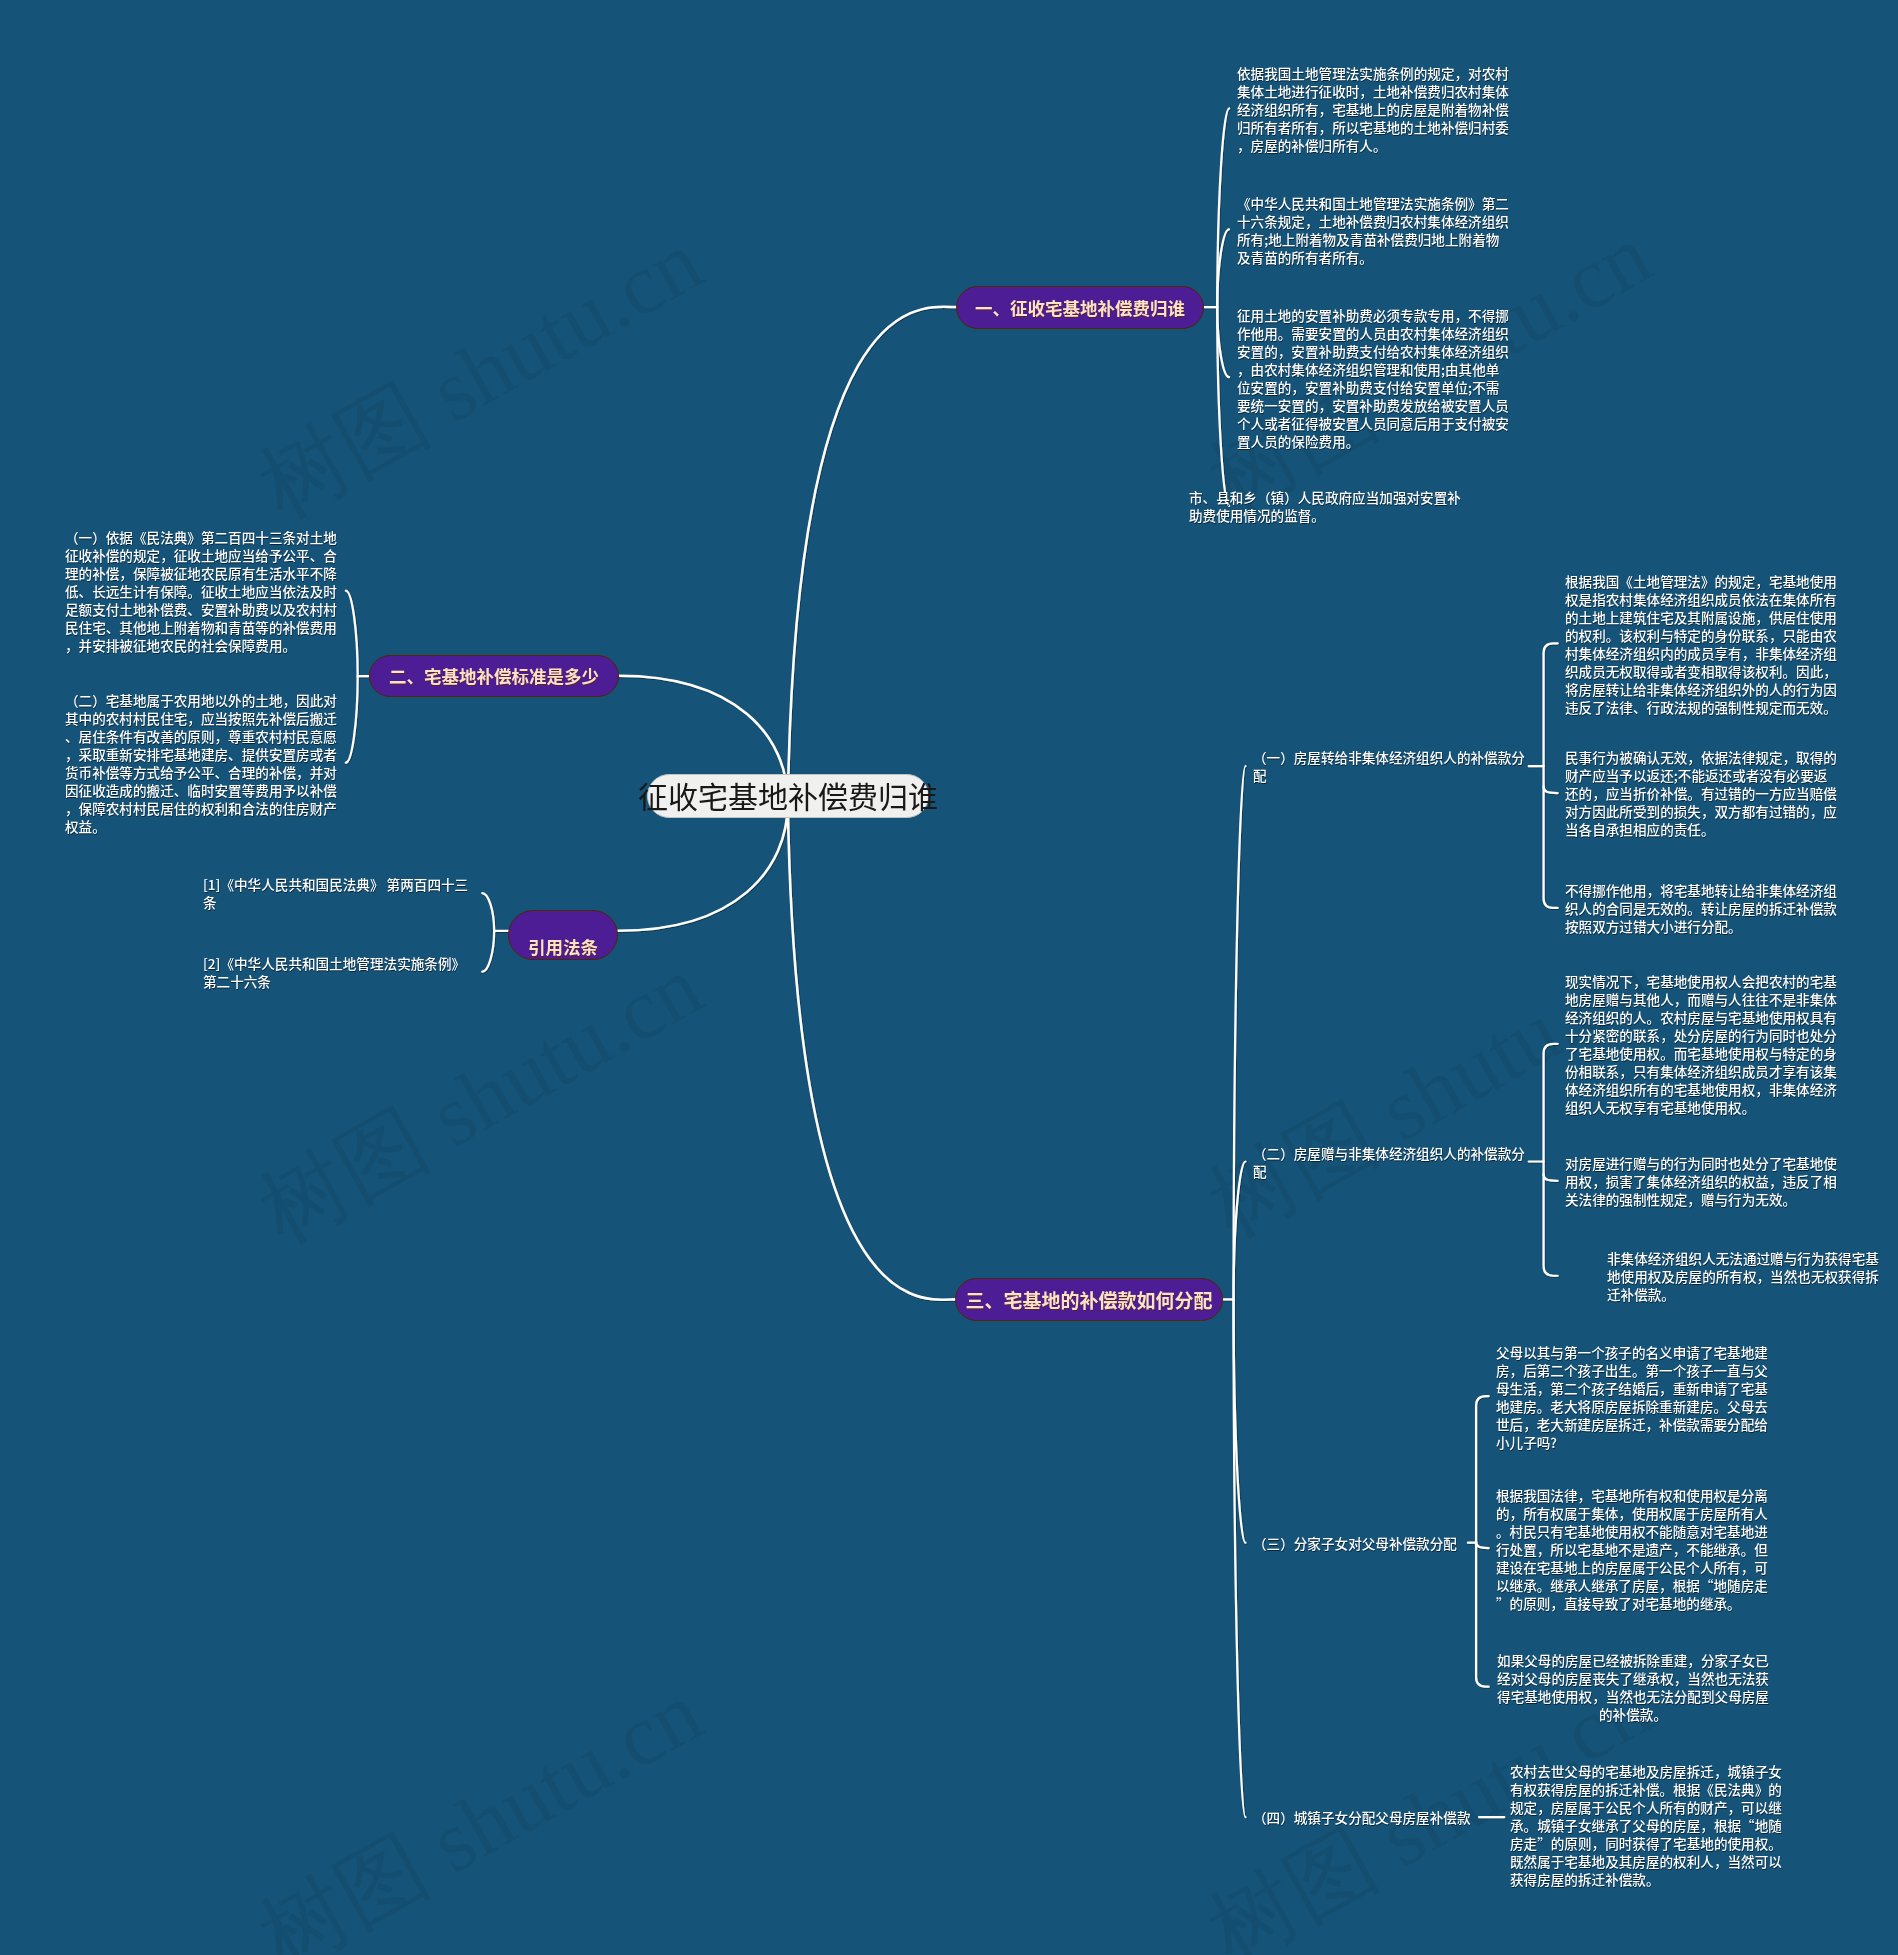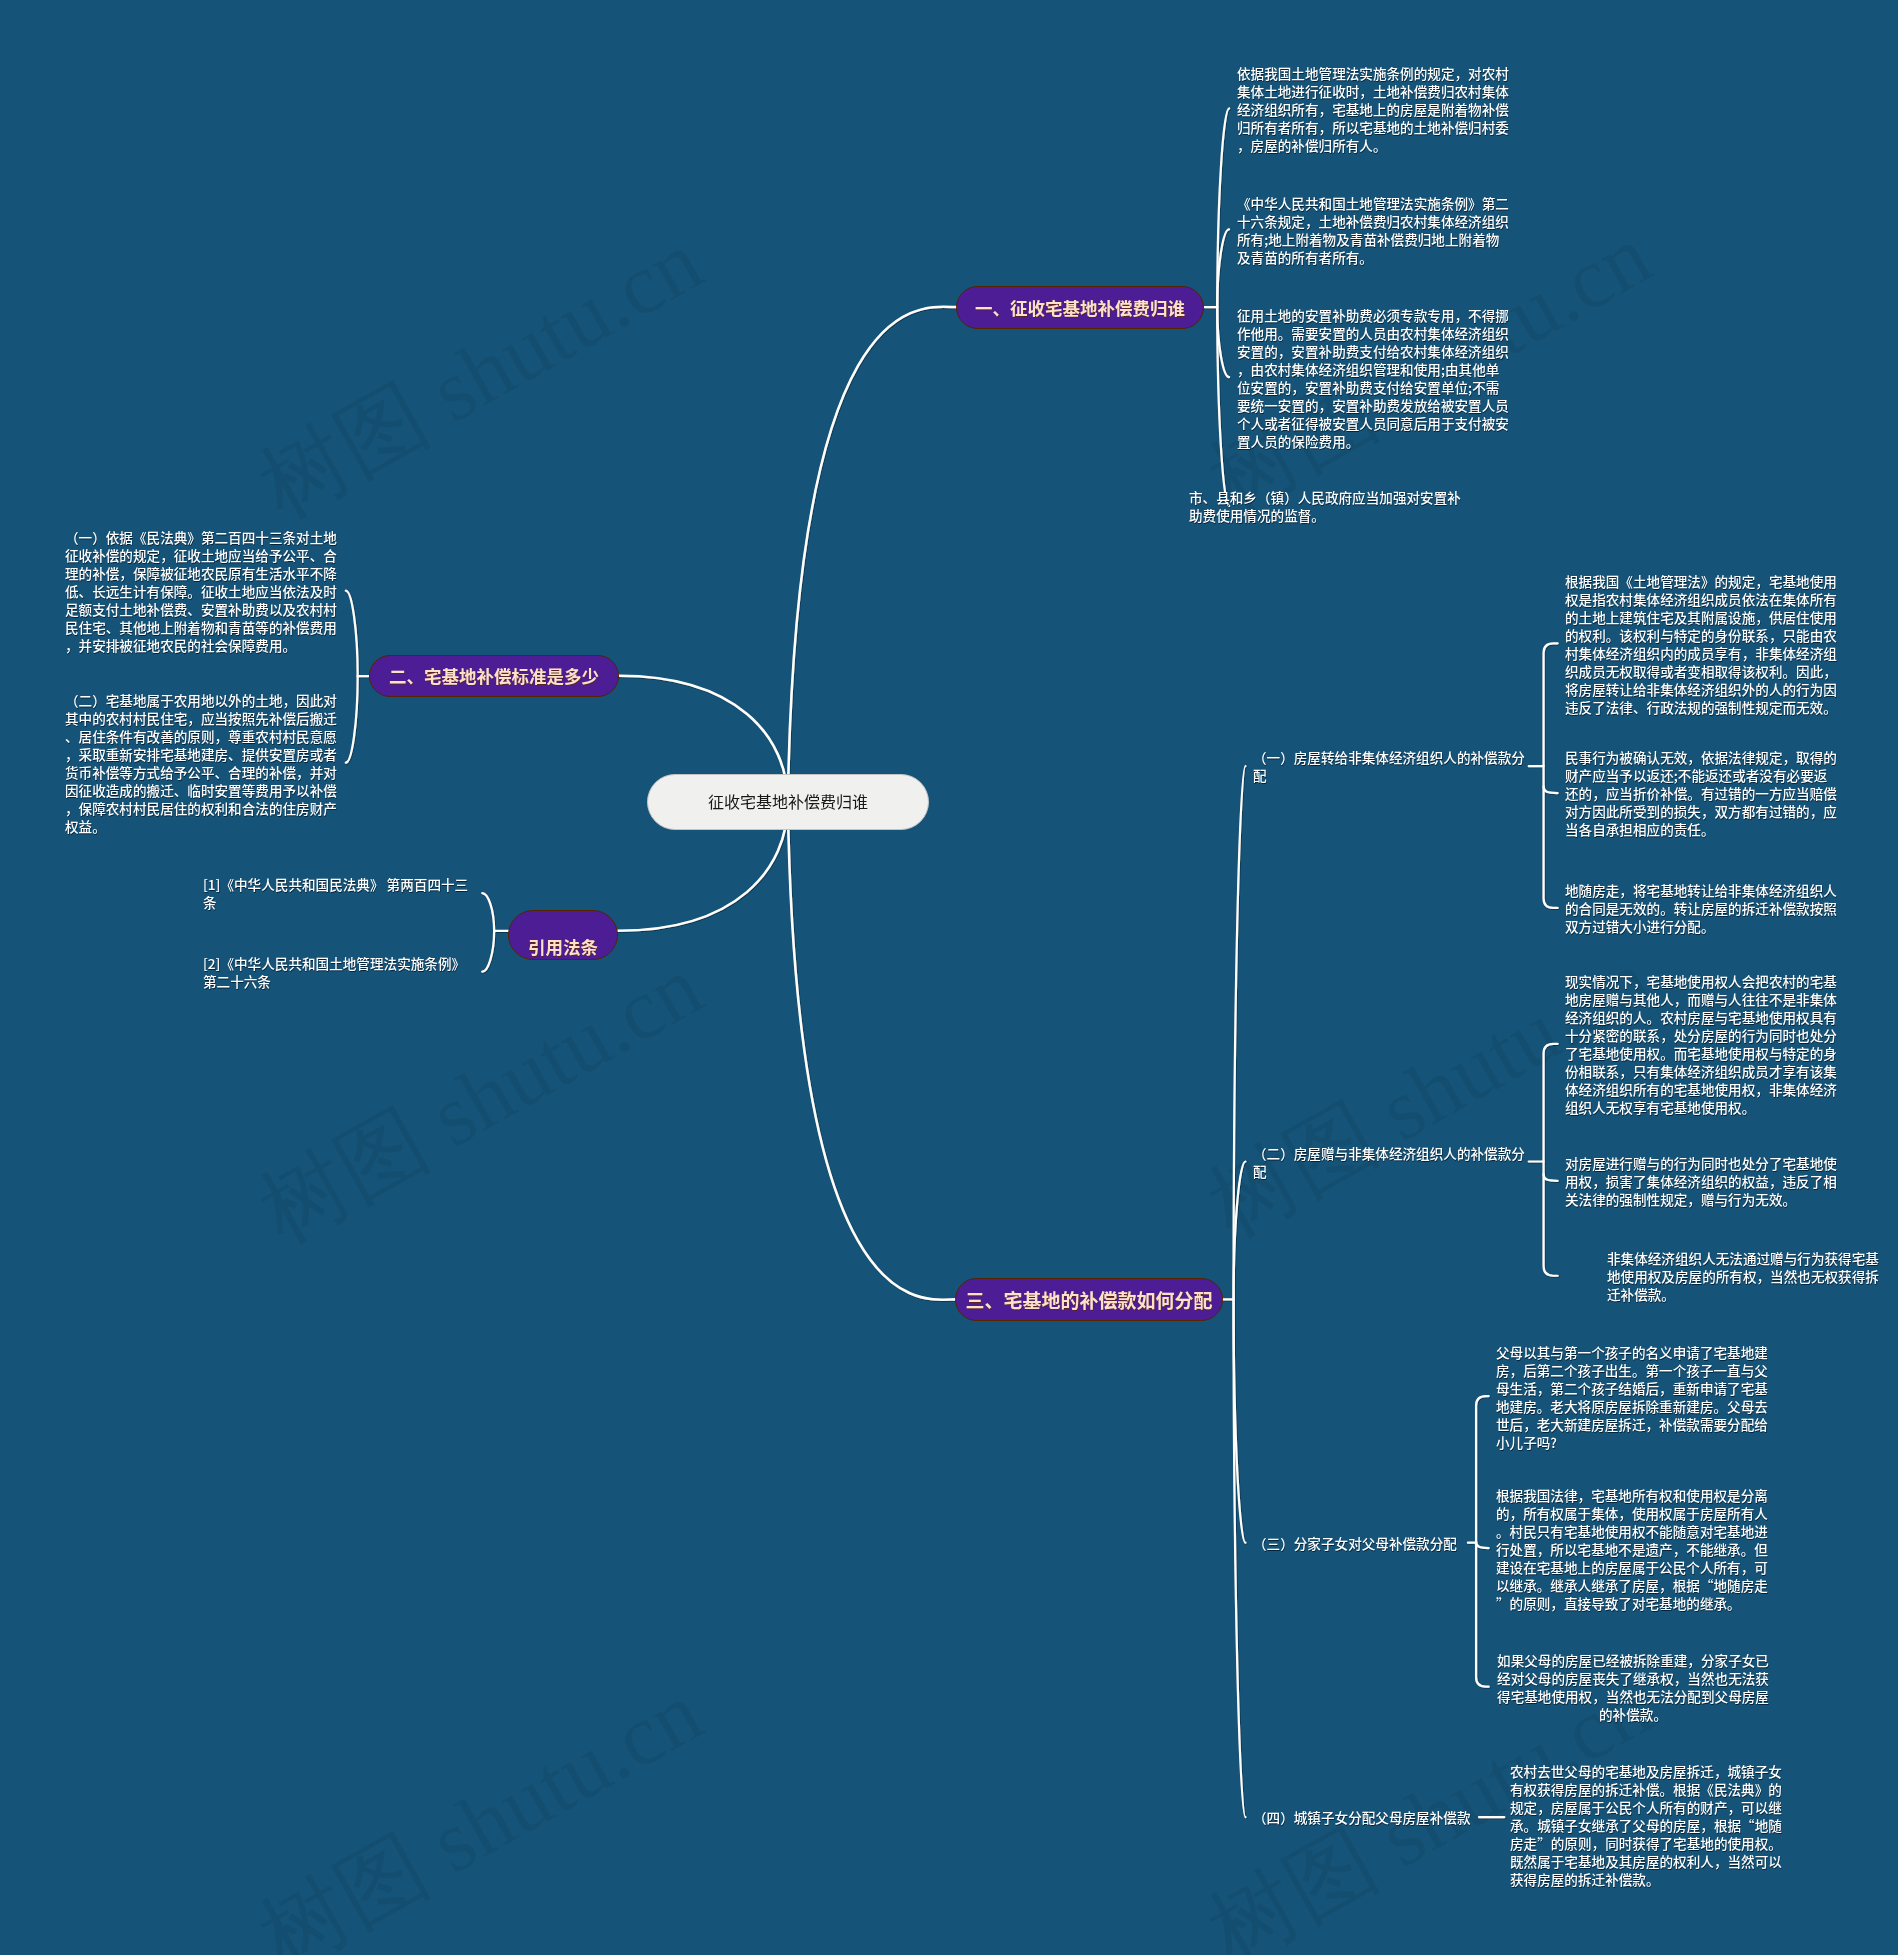--- a/index.html
+++ b/index.html
@@ -71,21 +71,21 @@
 <path d="M 2081.00,1060.25 C 2081.00,1067.75 2086.00,1069.25 2100.00,1069.25" fill="none" stroke="#ffffff" stroke-width="3.00" stroke-linecap="round" stroke-linejoin="round"></path>
 <path d="M 2061.0,1566.1 L 2081.0,1566.1" fill="none" stroke="#ffffff" stroke-width="3.00" stroke-linecap="round" stroke-linejoin="round"></path>
 <path d="M 2100.00,1407.40 L 2094.00,1407.40 Q 2081.00,1407.40 2081.00,1420.40 L 2081.00,1707.15 Q 2081.00,1720.15 2094.00,1720.15 L 2100.00,1720.15" fill="none" stroke="#ffffff" stroke-width="3.00" stroke-linecap="round" stroke-linejoin="round"></path>
 <path d="M 2081.00,1583.15 C 2081.00,1590.65 2086.00,1592.15 2100.00,1592.15" fill="none" stroke="#ffffff" stroke-width="3.00" stroke-linecap="round" stroke-linejoin="round"></path>
 <path d="M 1979.0,2080.1 L 1990.0,2080.1" fill="none" stroke="#ffffff" stroke-width="3.00" stroke-linecap="round" stroke-linejoin="round"></path>
 <path d="M 2007.00,1882.30 L 2003.00,1882.30 Q 1990.00,1882.30 1990.00,1895.30 L 1990.00,2261.20 Q 1990.00,2274.20 2003.00,2274.20 L 2007.00,2274.20" fill="none" stroke="#ffffff" stroke-width="3.00" stroke-linecap="round" stroke-linejoin="round"></path>
 <path d="M 1990.00,2078.35 C 1990.00,2085.85 1995.00,2087.35 2007.00,2087.35" fill="none" stroke="#ffffff" stroke-width="3.00" stroke-linecap="round" stroke-linejoin="round"></path>
 <path d="M 1994.0,2450.1 L 2028.0,2450.1" fill="none" stroke="#ffffff" stroke-width="3.00" stroke-linecap="round" stroke-linejoin="round"></path>
 </g>
 </svg>
-<div class="node pill pill-root" style="left:647px;top:774px;width:282px;height:56px;font-size:16px;">
+<div class="node pill pill-root" style="left:647px;top:774px;width:282px;height:44px;font-size:30px;">
       <span>征收宅基地补偿费归谁</span>
     </div>
 <div class="node pill pill-orange" style="left:956px;top:286px;width:248px;height:43px;font-size:17.5px;">
       <span>一、征收宅基地补偿费归谁</span>
     </div>
 <div class="node pill pill-orange" style="left:369px;top:655px;width:250px;height:42px;font-size:17.5px;">
       <span>二、宅基地补偿标准是多少</span>
     </div>
 <div class="node pill pill-orange" style="left:508px;top:910px;width:110px;height:50px;font-size:17.5px;align-items:flex-end;">
       <span>引用法条</span>
@@ -97,21 +97,21 @@
 <div class="leaf" style="left:1237px;top:194px;width:274px;">《中华人民共和国土地管理法实施条例》第二十六条规定，土地补偿费归农村集体经济组织所有;地上附着物及青苗补偿费归地上附着物及青苗的所有者所有。</div>
 <div class="leaf" style="left:1237px;top:306px;width:274px;">征用土地的安置补助费必须专款专用，不得挪作他用。需要安置的人员由农村集体经济组织安置的，安置补助费支付给农村集体经济组织，由农村集体经济组织管理和使用;由其他单位安置的，安置补助费支付给安置单位;不需要统一安置的，安置补助费发放给被安置人员个人或者征得被安置人员同意后用于支付被安置人员的保险费用。</div>
 <div class="leaf" style="left:1189px;top:488px;width:274px;">市、县和乡（镇）人民政府应当加强对安置补助费使用情况的监督。</div>
 <div class="leaf" style="left:65px;top:528px;width:273px;">（一）依据《民法典》第二百四十三条对土地征收补偿的规定，征收土地应当给予公平、合理的补偿，保障被征地农民原有生活水平不降低、长远生计有保障。征收土地应当依法及时足额支付土地补偿费、安置补助费以及农村村民住宅、其他地上附着物和青苗等的补偿费用，并安排被征地农民的社会保障费用。</div>
 <div class="leaf" style="left:65px;top:691px;width:273px;">（二）宅基地属于农用地以外的土地，因此对其中的农村村民住宅，应当按照先补偿后搬迁、居住条件有改善的原则，尊重农村村民意愿，采取重新安排宅基地建房、提供安置房或者货币补偿等方式给予公平、合理的补偿，并对因征收造成的搬迁、临时安置等费用予以补偿，保障农村村民居住的权利和合法的住房财产权益。</div>
 <div class="leaf" style="left:203px;top:875px;width:271px;">[1]《中华人民共和国民法典》 第两百四十三条</div>
 <div class="leaf" style="left:203px;top:954px;width:271px;">[2]《中华人民共和国土地管理法实施条例》第二十六条</div>
 <div class="sublabel" style="left:1253px;top:748px;width:276px;">（一）房屋转给非集体经济组织人的补偿款分配</div>
 <div class="leaf" style="left:1565px;top:572px;width:274px;">根据我国《土地管理法》的规定，宅基地使用权是指农村集体经济组织成员依法在集体所有的土地上建筑住宅及其附属设施，供居住使用的权利。该权利与特定的身份联系，只能由农村集体经济组织内的成员享有，非集体经济组织成员无权取得或者变相取得该权利。因此，将房屋转让给非集体经济组织外的人的行为因违反了法律、行政法规的强制性规定而无效。</div>
 <div class="leaf" style="left:1565px;top:748px;width:274px;">民事行为被确认无效，依据法律规定，取得的财产应当予以返还;不能返还或者没有必要返还的，应当折价补偿。有过错的一方应当赔偿对方因此所受到的损失，双方都有过错的，应当各自承担相应的责任。</div>
-<div class="leaf" style="left:1565px;top:881px;width:274px;">地随房走，将宅基地转让给非集体经济组织人的合同是无效的。转让房屋的拆迁补偿款按照双方过错大小进行分配。</div>
+<div class="leaf" style="left:1565px;top:881px;width:274px;">不得挪作他用，将宅基地转让给非集体经济组织人的合同是无效的。转让房屋的拆迁补偿款按照双方过错大小进行分配。</div>
 <div class="sublabel" style="left:1253px;top:1144px;width:276px;">（二）房屋赠与非集体经济组织人的补偿款分配</div>
 <div class="leaf" style="left:1565px;top:972px;width:274px;">现实情况下，宅基地使用权人会把农村的宅基地房屋赠与其他人，而赠与人往往不是非集体经济组织的人。农村房屋与宅基地使用权具有十分紧密的联系，处分房屋的行为同时也处分了宅基地使用权。而宅基地使用权与特定的身份相联系，只有集体经济组织成员才享有该集体经济组织所有的宅基地使用权，非集体经济组织人无权享有宅基地使用权。</div>
 <div class="leaf" style="left:1565px;top:1154px;width:274px;">对房屋进行赠与的行为同时也处分了宅基地使用权，损害了集体经济组织的权益，违反了相关法律的强制性规定，赠与行为无效。</div>
 <div class="leaf" style="left:1565px;top:1249px;width:274px;margin-left:42px;">非集体经济组织人无法通过赠与行为获得宅基地使用权及房屋的所有权，当然也无权获得拆迁补偿款。</div>
 <div class="sublabel" style="left:1253px;top:1534px;width:215px;">（三）分家子女对父母补偿款分配</div>
 <div class="leaf" style="left:1496px;top:1343px;width:274px;">父母以其与第一个孩子的名义申请了宅基地建房，后第二个孩子出生。第一个孩子一直与父母生活，第二个孩子结婚后，重新申请了宅基地建房。老大将原房屋拆除重新建房。父母去世后，老大新建房屋拆迁，补偿款需要分配给小儿子吗?</div>
 <div class="leaf" style="left:1496px;top:1486px;width:274px;">根据我国法律，宅基地所有权和使用权是分离的，所有权属于集体，使用权属于房屋所有人。村民只有宅基地使用权不能随意对宅基地进行处置，所以宅基地不是遗产，不能继承。但建设在宅基地上的房屋属于公民个人所有，可以继承。继承人继承了房屋，根据“地随房走”的原则，直接导致了对宅基地的继承。</div>
 <div class="leaf" style="left:1496px;top:1651px;width:274px;text-align:center;">如果父母的房屋已经被拆除重建，分家子女已经对父母的房屋丧失了继承权，当然也无法获得宅基地使用权，当然也无法分配到父母房屋的补偿款。</div>
 <div class="sublabel" style="left:1253px;top:1808px;width:226px;">（四）城镇子女分配父母房屋补偿款</div>
 <div class="leaf" style="left:1510px;top:1762px;width:274px;">农村去世父母的宅基地及房屋拆迁，城镇子女有权获得房屋的拆迁补偿。根据《民法典》的规定，房屋属于公民个人所有的财产，可以继承。城镇子女继承了父母的房屋，根据“地随房走”的原则，同时获得了宅基地的使用权。既然属于宅基地及其房屋的权利人，当然可以获得房屋的拆迁补偿款。</div>

